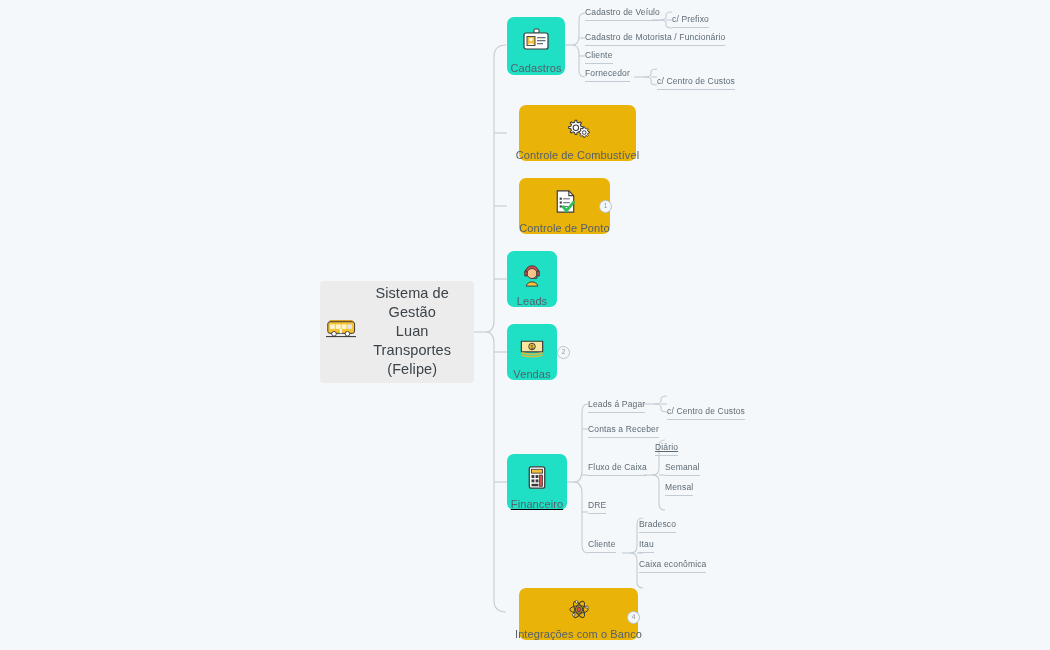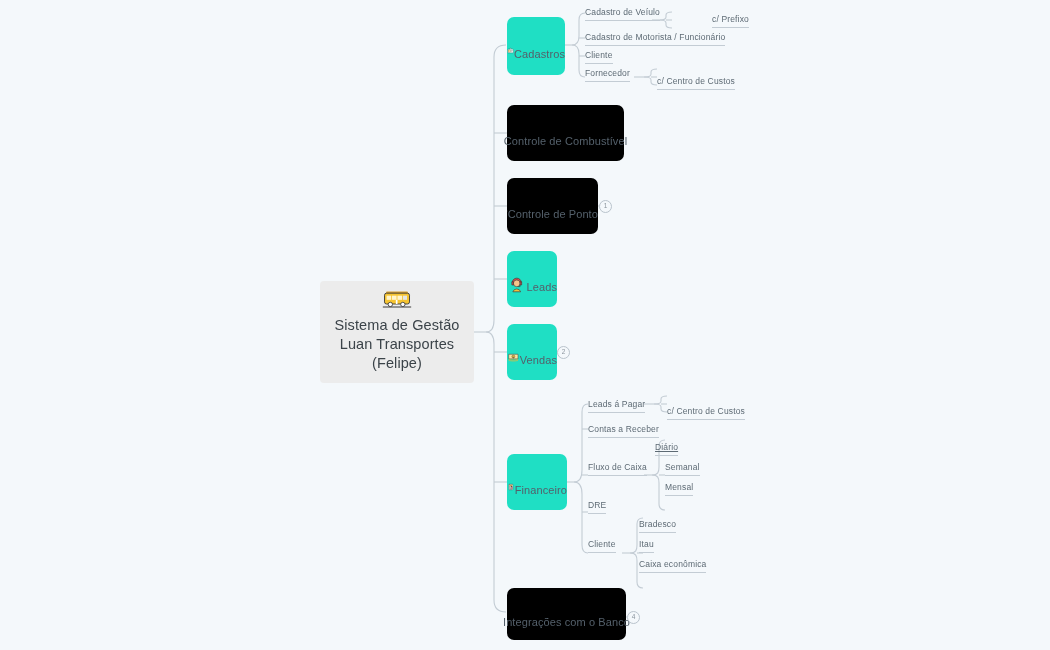--- a/index.html
+++ b/index.html
@@ -32,21 +32,21 @@
   
   .root-node {
     position: absolute;
     left: 320px;
     top: 281px;
     width: 154px;
     height: 102px;
     background: #ececec;
     border-radius: 4px;
     display: flex;
-    flex-direction: column;
+    flex-direction: row;
     align-items: center;
     justify-content: center;
     box-sizing: border-box;
     padding: 8px 6px 10px 6px;
   }
   .root-icon {
     width: 34px;
     height: 24px;
     margin-bottom: 7px;
     display: block;
@@ -58,40 +58,40 @@
     text-align: center;
     letter-spacing: 0.1px;
   }
 
   
   .node {
     position: absolute;
     border-radius: 7px;
     box-sizing: border-box;
     display: flex;
-    flex-direction: row;
+    flex-direction: column;
     align-items: center;
-    justify-content: center;
+    justify-content: flex-start;
     padding-top: 9px;
   }
   .node .n-icon {
     width: 30px;
     height: 30px;
     display: block;
   }
   .node .n-label {
     font-size: 11px;
     color: #54606b;
     text-align: center;
     margin-top: 6px;
     letter-spacing: 0.1px;
     white-space: nowrap;
   }
   .teal { background: #1fdfc4; }
-  .yellow { background: #000000; }
+  .yellow { background: #eab308; margin-left: 12px; }
 
   
   .leaf {
     position: absolute;
     font-size: 8.5px;
     color: #5d6a74;
     white-space: nowrap;
     padding-bottom: 3px;
     border-bottom: 1px solid #c3ccd4;
     letter-spacing: 0.15px;
@@ -203,21 +203,21 @@
       <circle cx="10" cy="13.5" r="1.7" fill="#ffffff"></circle>
       <path d="M7.2 19 C7.6 16.6 12.4 16.6 12.8 19 Z" fill="#ffffff"></path>
       <rect x="16" y="11" width="8.5" height="1.3" fill="#6b7580"></rect>
       <rect x="16" y="14" width="8.5" height="1.3" fill="#6b7580"></rect>
       <rect x="16" y="17" width="6" height="1.3" fill="#6b7580"></rect>
     </svg>
     <div class="n-label">Cadastros</div>
   </div>
 
   <div class="leaf" style="left:585px;top:7px;">Cadastro de Veíulo</div>
-  <div class="leaf" style="left:672px;top:14px;margin-left:40px;">c/ Prefixo</div>
+  <div class="leaf" style="left:672px;top:14px;">c/ Prefixo</div>
   <div class="leaf" style="left:585px;top:32px;">Cadastro de Motorista / Funcionário</div>
   <div class="leaf" style="left:585px;top:50px;">Cliente</div>
   <div class="leaf" style="left:585px;top:68px;">Fornecedor</div>
   <div class="leaf" style="left:657px;top:76px;">c/ Centro de Custos</div>
 
   <div class="node yellow" style="left:507px;top:105px;width:117px;height:56px;">
     <svg class="n-icon" viewBox="0 0 30 30">
       <g fill="#ffffff" stroke="#3b3b3b" stroke-width="1.1">
         <path d="M12 6.5 l1.6 0 0.5 2.1 1.6 0.7 1.8-1.2 1.1 1.1 -1.2 1.8 0.7 1.6 2.1 0.5 0 1.6 -2.1 0.5 -0.7 1.6 1.2 1.8 -1.1 1.1 -1.8-1.2 -1.6 0.7 -0.5 2.1 -1.6 0 -0.5-2.1 -1.6-0.7 -1.8 1.2 -1.1-1.1 1.2-1.8 -0.7-1.6 -2.1-0.5 0-1.6 2.1-0.5 0.7-1.6 -1.2-1.8 1.1-1.1 1.8 1.2 1.6-0.7 Z"></path>
         <circle cx="12.8" cy="14.2" r="2.8"></circle>
@@ -263,21 +263,21 @@
       <path d="M4 8.5 h22 v11 h-22 z" fill="#fbe6a0" stroke="#3b3b3b" stroke-width="1.2"></path>
       <circle cx="15" cy="14" r="3.4" fill="#f3c23a" stroke="#3b3b3b" stroke-width="1"></circle>
       <text x="15" y="16.6" font-size="6" font-family="DejaVu Sans, sans-serif" fill="#3b3b3b" text-anchor="middle">$</text>
       <path d="M4 20.5 c6 2 16 2 22 0" fill="none" stroke="#e0b93a" stroke-width="1.6"></path>
       <path d="M4 23 c6 2 16 2 22 0" fill="none" stroke="#e0b93a" stroke-width="1.6"></path>
     </svg>
     <div class="n-label">Vendas</div>
   </div>
   <div class="badge" style="left:557px;top:346px;">2</div>
 
-  <div class="node teal" style="left:507px;top:454px;width:60px;height:56px;">
+  <div class="node teal" style="left:507px;top:454px;width:60px;height:56px;text-decoration:underline;">
     <svg class="n-icon" viewBox="0 0 30 30">
       <rect x="7" y="4" width="16" height="22" rx="2" fill="#ffffff" stroke="#3b3b3b" stroke-width="1.3"></rect>
       <rect x="9.3" y="6.5" width="11.4" height="4" fill="#f3c23a" stroke="#3b3b3b" stroke-width="0.9"></rect>
       <rect x="9.3" y="12.5" width="3" height="3" fill="#3b3b3b"></rect>
       <rect x="13.5" y="12.5" width="3" height="3" fill="#3b3b3b"></rect>
       <rect x="9.3" y="17" width="3" height="3" fill="#3b3b3b"></rect>
       <rect x="13.5" y="17" width="3" height="3" fill="#3b3b3b"></rect>
       <rect x="9.3" y="21.5" width="7.2" height="2.6" fill="#3b3b3b"></rect>
       <rect x="17.7" y="12.5" width="3" height="11.6" fill="#e04a4a" stroke="#3b3b3b" stroke-width="0.8"></rect>
     </svg>

